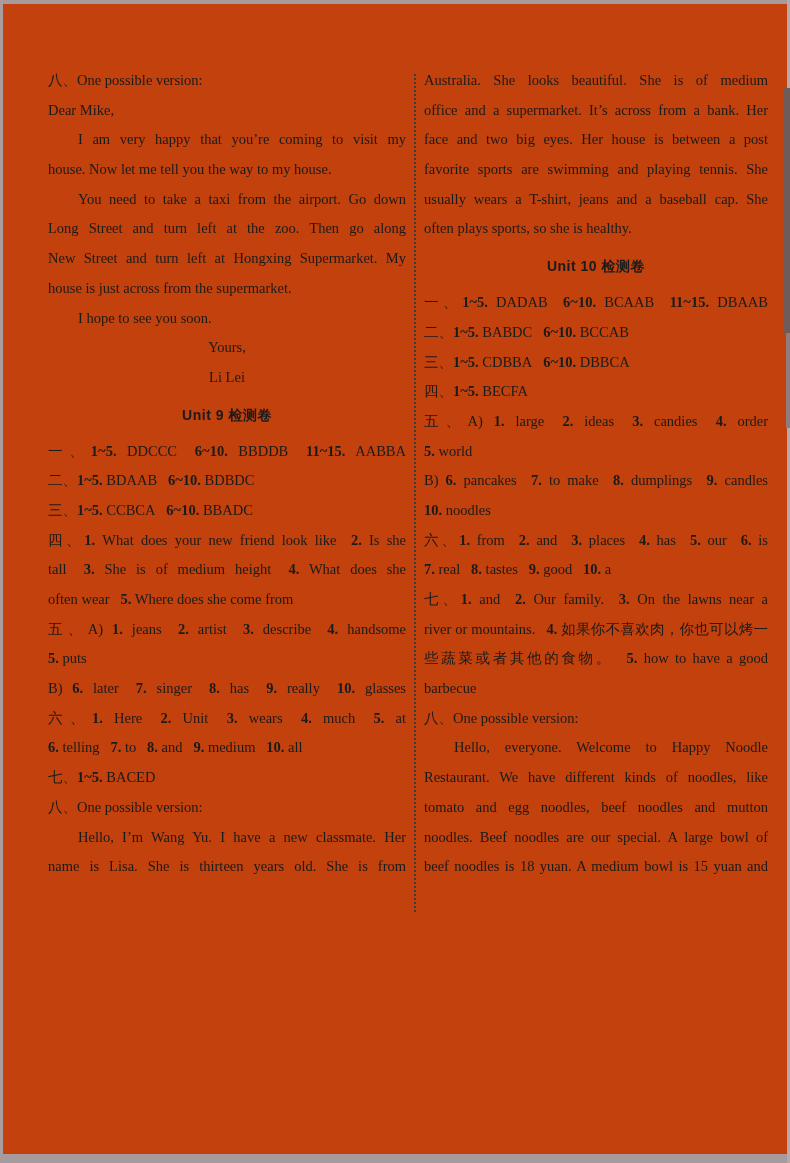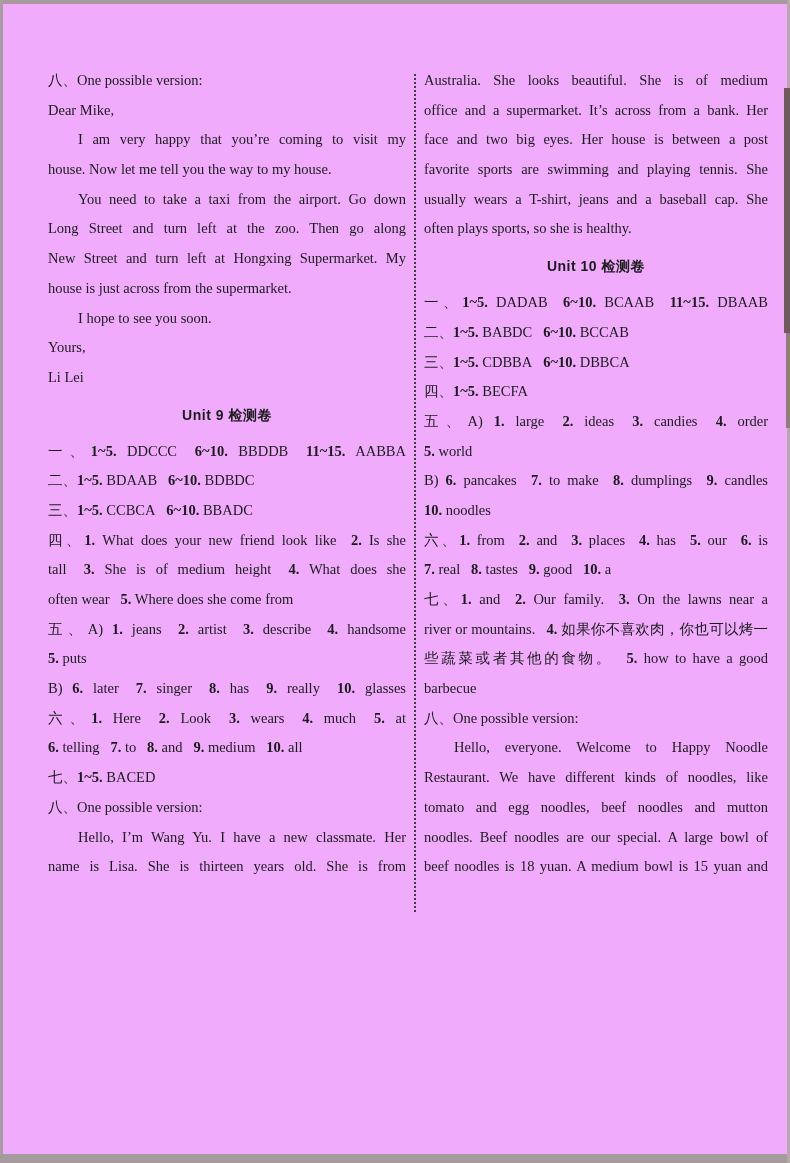--- a/index.html
+++ b/index.html
@@ -1,18 +1,18 @@
 <!DOCTYPE html>
 <html><head>
 <meta charset="utf-8">
 <style>
   * { margin:0; padding:0; box-sizing:border-box; }
   html,body { background:#e9e9e9; }
   .page {
-    position:relative; width:790px; height:1163px; background:#f0abfc;
+    position:relative; width:790px; height:1163px; background:#c2410c;
     overflow:hidden; font-family:"Liberation Serif","DejaVu Serif",serif;
     color:#1b1b1b;
   }
   .edge { position:absolute; }
   .edge-top    { top:0; left:0; width:790px; height:4px;  background:#a89a9c; }
   .edge-left   { top:0; left:0; width:3px;  height:1163px; background:#ab9d9f; }
   .edge-bottom { top:1154px; left:0; width:790px; height:9px; background:#a59a9c; }
   .edge-right  { top:0; right:0; width:3px; height:1163px; background:#b7a9a9; }
   .right-dark-bar { top:88px;  right:0; width:6px; height:245px; background:#6f5b59; }
   .right-mid-bar  { top:333px; right:0; width:4px; height:95px;  background:#8e7d7b; }
@@ -25,21 +25,21 @@
     position:absolute; left:414px; top:74px; height:838px; width:0;
     border-left:2px dotted #3c3c3c;
   }
 
   .line {
     height:29.7px; line-height:29.7px; font-size:14.5px;
     overflow:hidden; white-space:normal;
   }
   .line.justify { text-align:justify; text-align-last:justify; -moz-text-align-last:justify; }
   .line.left    { text-align:left; }
-  .line.right   { text-align:left; }
+  .line.right   { text-align:center; }
   .line.center  { text-align:center; }
   .line.indent  { text-indent:30px; }
   .line.heading {
     height:44px; line-height:44px; font-size:14px; font-weight:bold;
     font-family:"Liberation Sans","DejaVu Sans",sans-serif;
     letter-spacing:0.5px; text-align:center; text-align-last:center;
   }
   .bold { font-weight:bold; }
 </style>
 </head>
@@ -70,21 +70,21 @@
       <div class="line center heading"><span>Unit 9 检测卷</span></div>
       <div class="line justify"><span>一、</span><span class="bold">1~5.</span><span> DDCCC  </span><span class="bold">6~10.</span><span> BBDDB  </span><span class="bold">11~15.</span><span> AABBA</span></div>
       <div class="line left"><span>二、</span><span class="bold">1~5.</span><span> BDAAB  </span><span class="bold">6~10.</span><span> BDBDC</span></div>
       <div class="line left"><span>三、</span><span class="bold">1~5.</span><span> CCBCA  </span><span class="bold">6~10.</span><span> BBADC</span></div>
       <div class="line justify"><span>四、</span><span class="bold">1.</span><span> What does your new friend look like  </span><span class="bold">2.</span><span> Is she</span></div>
       <div class="line justify"><span>tall  </span><span class="bold">3.</span><span> She is of medium height  </span><span class="bold">4.</span><span> What does she</span></div>
       <div class="line left"><span>often wear  </span><span class="bold">5.</span><span> Where does she come from</span></div>
       <div class="line justify"><span>五、A) </span><span class="bold">1.</span><span> jeans  </span><span class="bold">2.</span><span> artist  </span><span class="bold">3.</span><span> describe  </span><span class="bold">4.</span><span> handsome</span></div>
       <div class="line left"><span class="bold">5.</span><span> puts</span></div>
       <div class="line justify"><span>B) </span><span class="bold">6.</span><span> later  </span><span class="bold">7.</span><span> singer  </span><span class="bold">8.</span><span> has  </span><span class="bold">9.</span><span> really  </span><span class="bold">10.</span><span> glasses</span></div>
-      <div class="line justify"><span>六、</span><span class="bold">1.</span><span> Here  </span><span class="bold">2.</span><span> Look  </span><span class="bold">3.</span><span> wears  </span><span class="bold">4.</span><span> much  </span><span class="bold">5.</span><span> at</span></div>
+      <div class="line justify"><span>六、</span><span class="bold">1.</span><span> Here  </span><span class="bold">2.</span><span> Unit  </span><span class="bold">3.</span><span> wears  </span><span class="bold">4.</span><span> much  </span><span class="bold">5.</span><span> at</span></div>
       <div class="line left"><span class="bold">6.</span><span> telling  </span><span class="bold">7.</span><span> to  </span><span class="bold">8.</span><span> and  </span><span class="bold">9.</span><span> medium  </span><span class="bold">10.</span><span> all</span></div>
       <div class="line left"><span>七、</span><span class="bold">1~5.</span><span> BACED</span></div>
       <div class="line left"><span>八、One possible version:</span></div>
       <div class="line justify indent"><span>Hello, I’m Wang Yu. I have a new classmate. Her</span></div>
       <div class="line justify"><span>name is Lisa. She is thirteen years old. She is from</span></div>
     </div>
   <div id="right-col" class="column column-right">
       <div class="line justify"><span>Australia. She looks beautiful. She is of medium</span></div>
       <div class="line justify"><span>office and a supermarket. It’s across from a bank. Her</span></div>
       <div class="line justify"><span>face and two big eyes. Her house is between a post</span></div>

